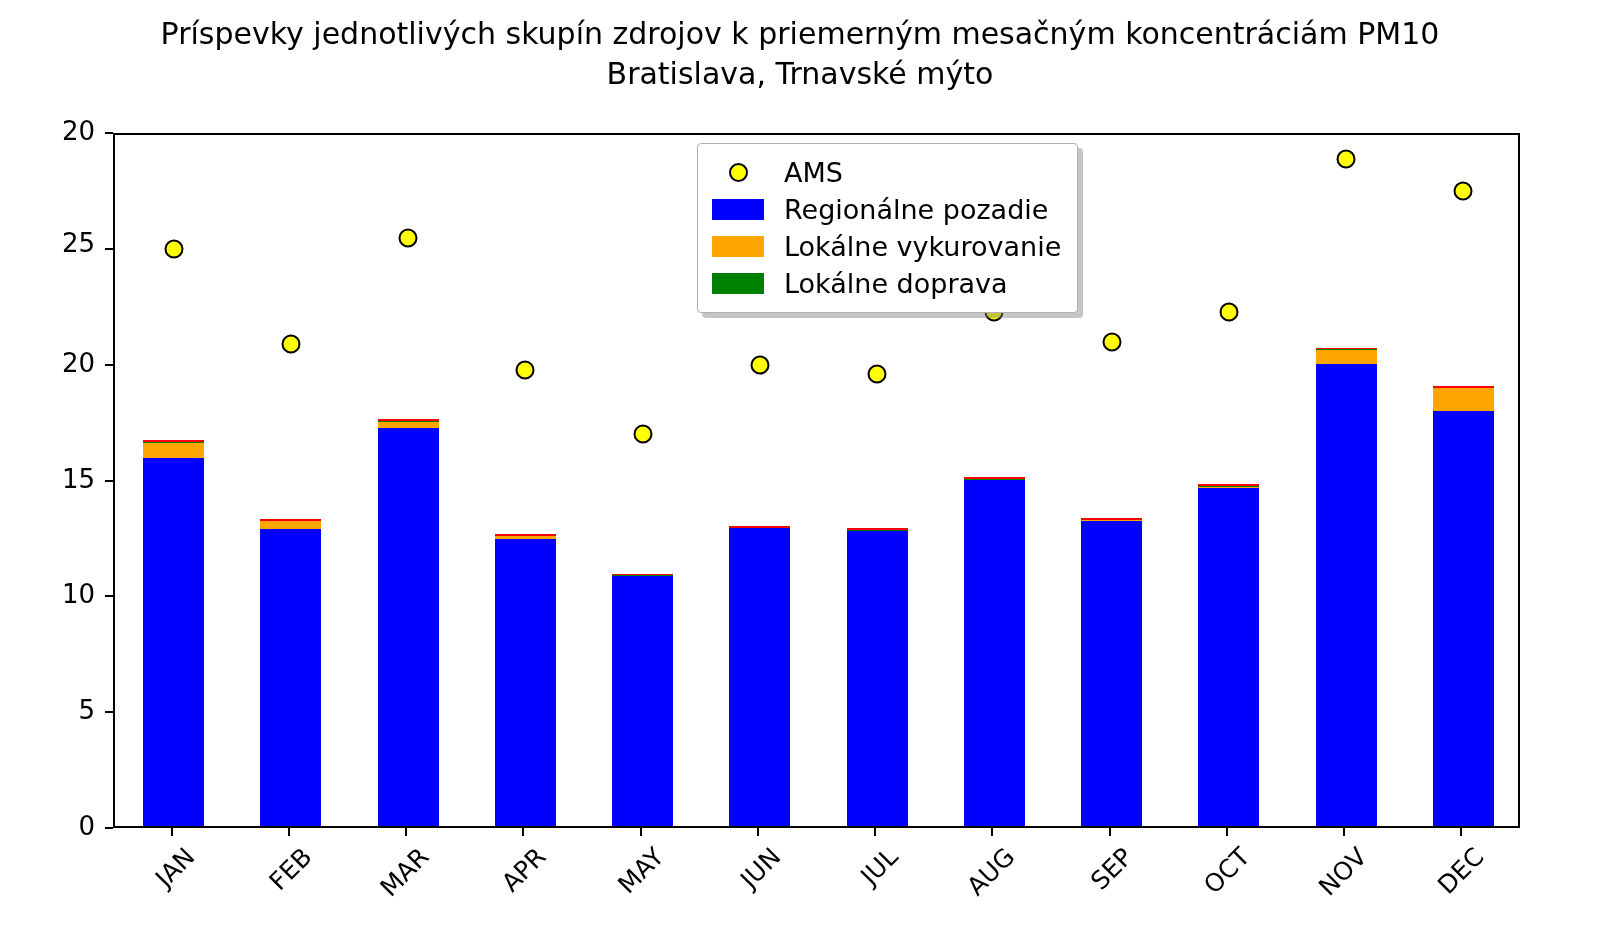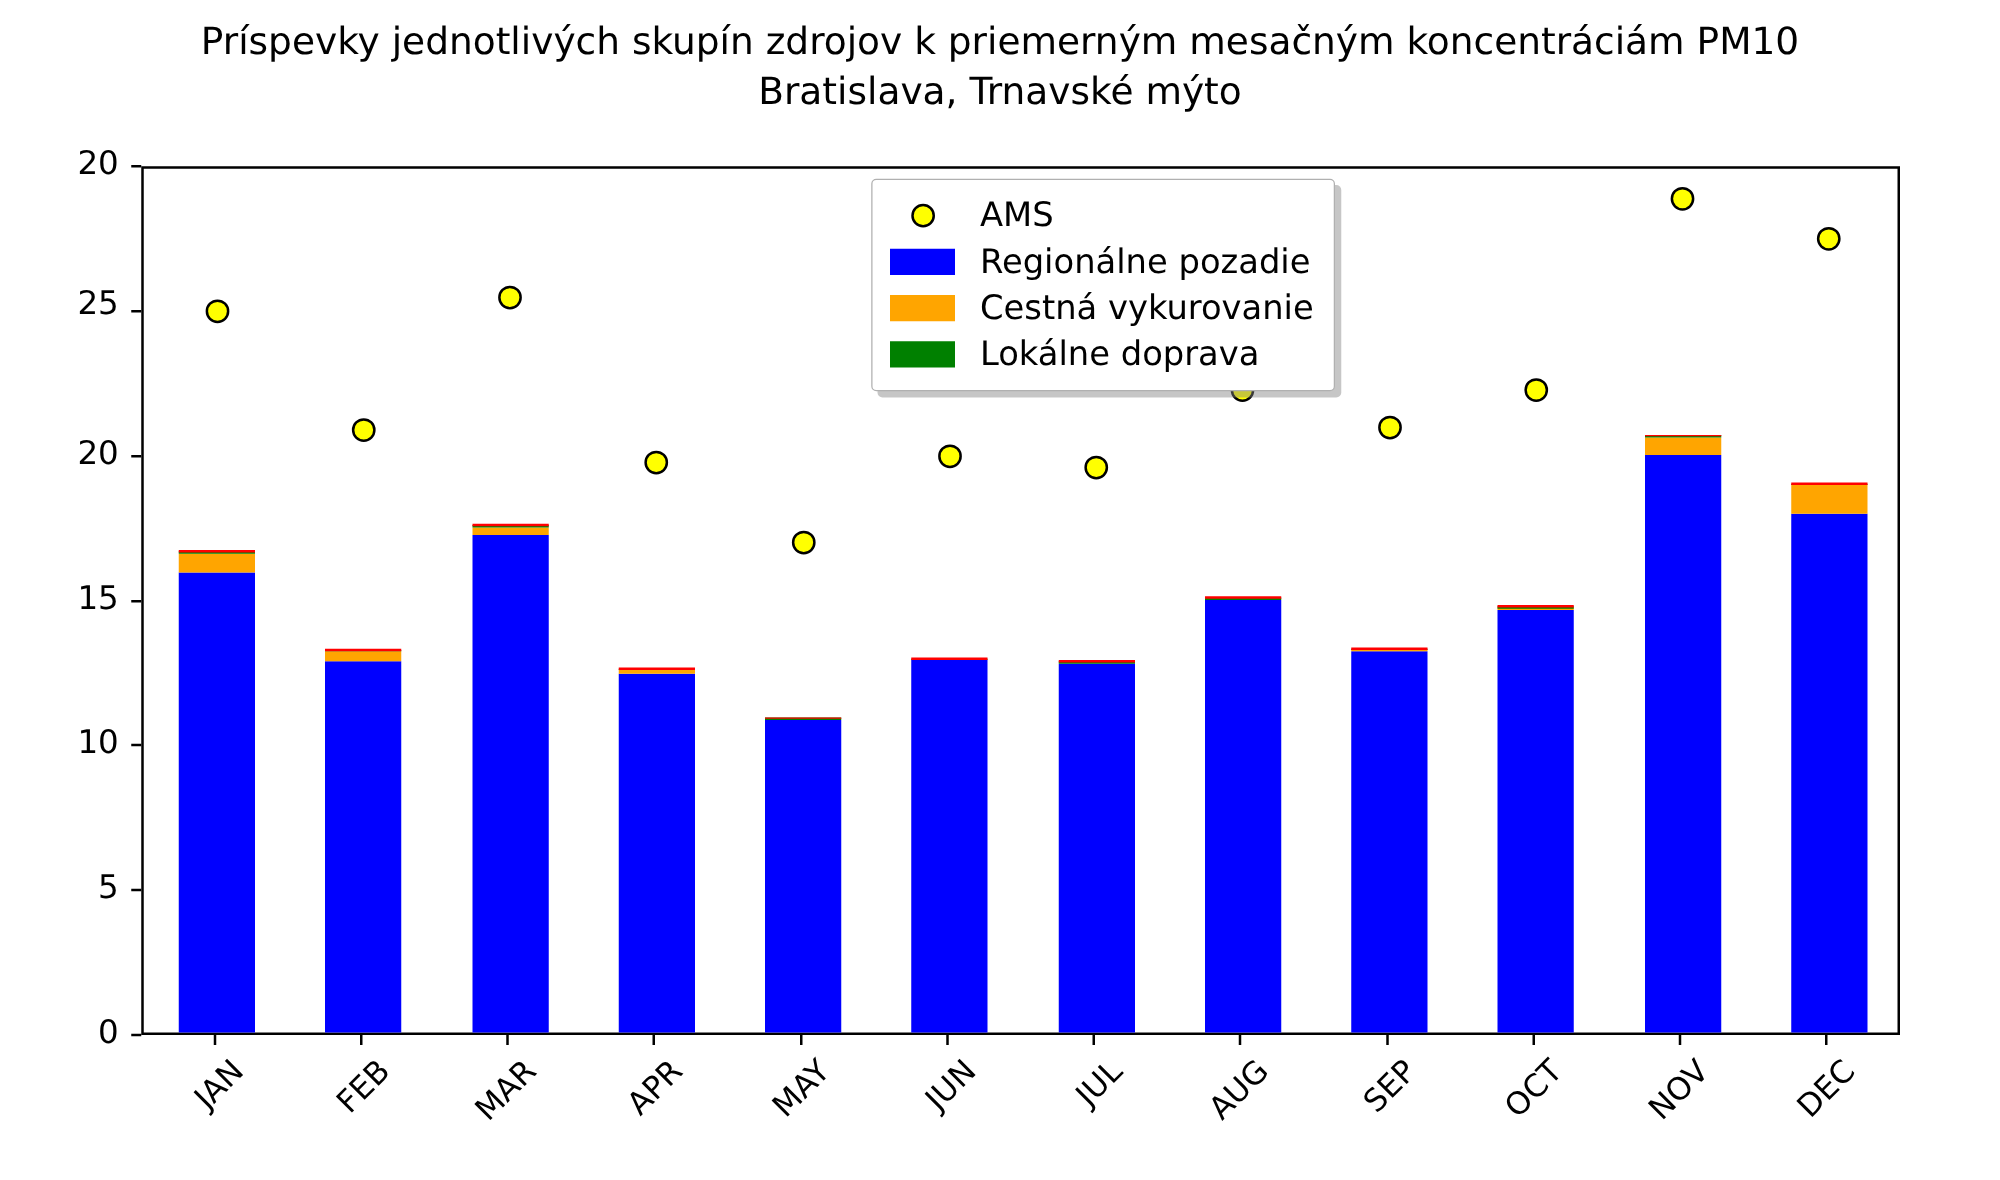--- a/index.html
+++ b/index.html
@@ -246,21 +246,21 @@
       <div class="legend-row">
         <div class="legend-key">
           <div class="legend-swatch" style="background: rgb(0, 0, 255);"></div>
         </div>
         <span class="legend-label">Regionálne pozadie</span>
       </div>
       <div class="legend-row">
         <div class="legend-key">
           <div class="legend-swatch" style="background: rgb(255, 165, 0);"></div>
         </div>
-        <span class="legend-label">Cestná vykurovanie</span>
+        <span class="legend-label">Lokálne vykurovanie</span>
       </div>
       <div class="legend-row">
         <div class="legend-key">
           <div class="legend-swatch" style="background: rgb(0, 128, 0);"></div>
         </div>
         <span class="legend-label">Lokálne doprava</span>
       </div>
     </div>
 
 </div>

